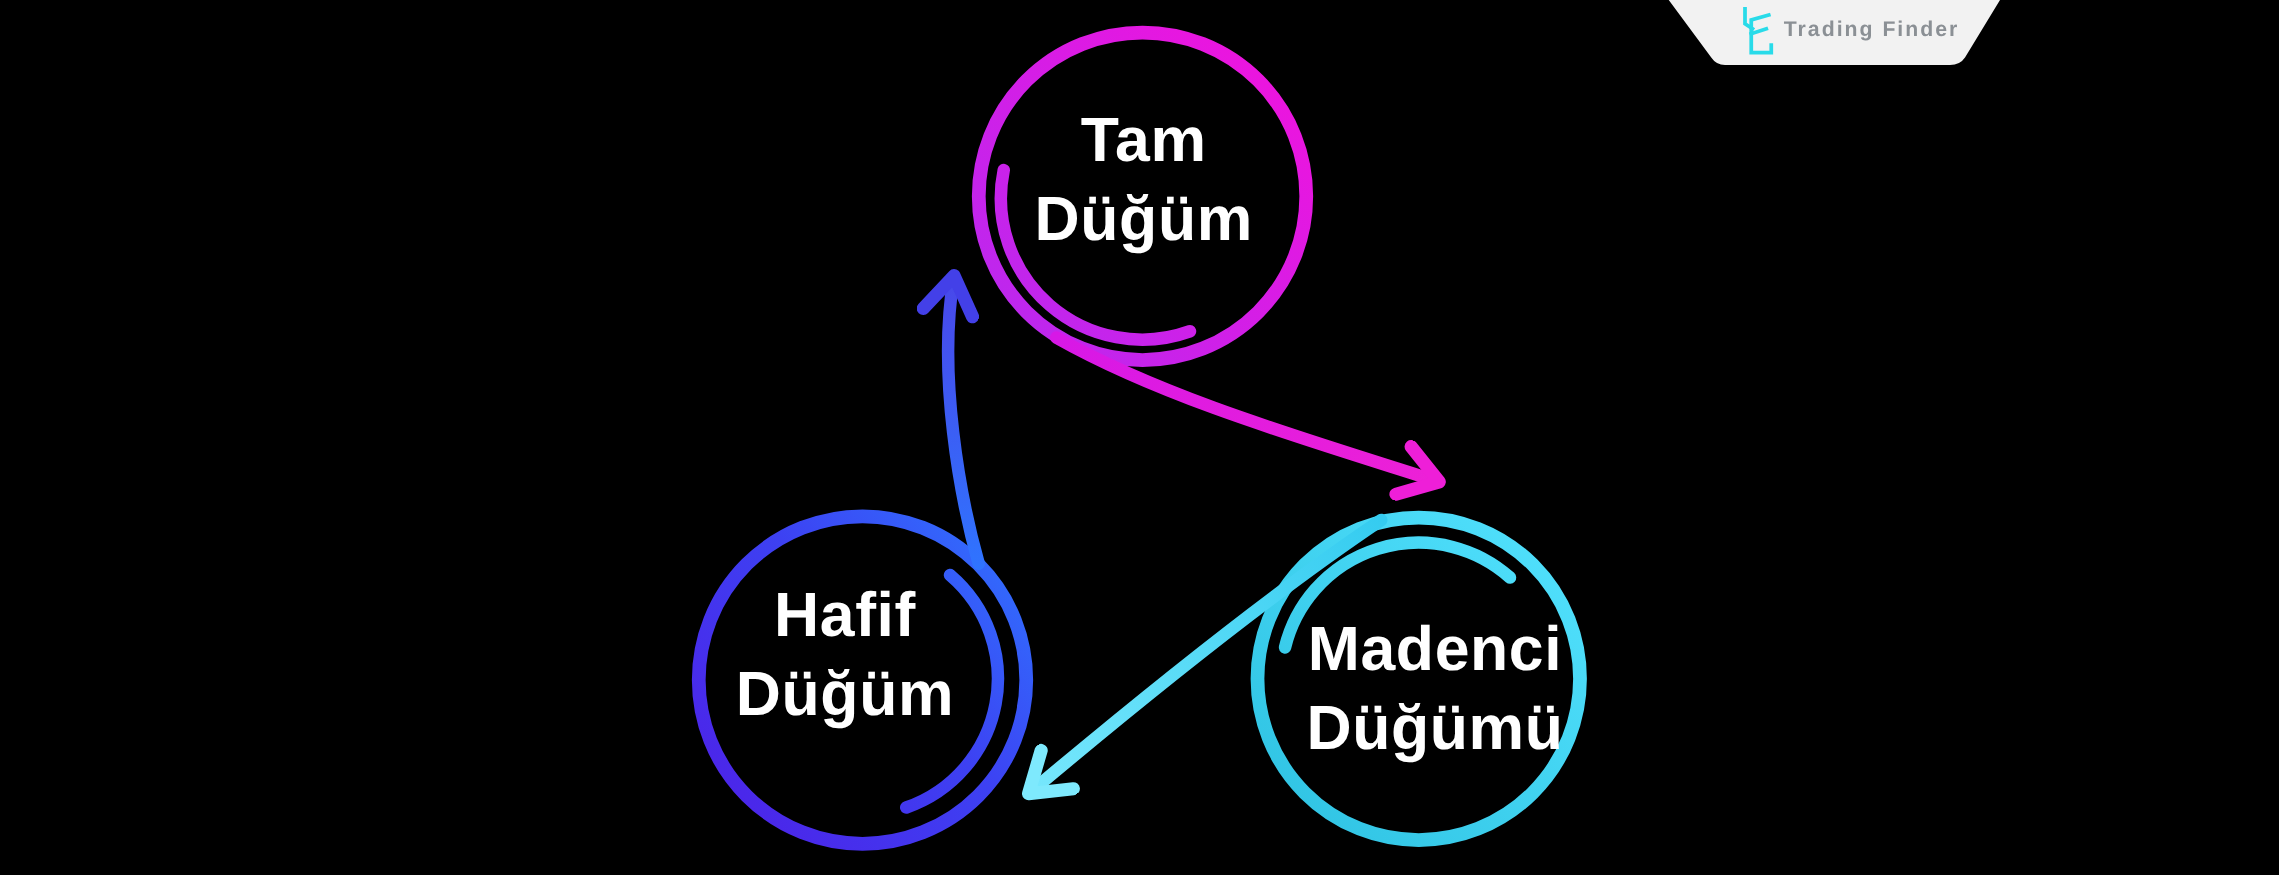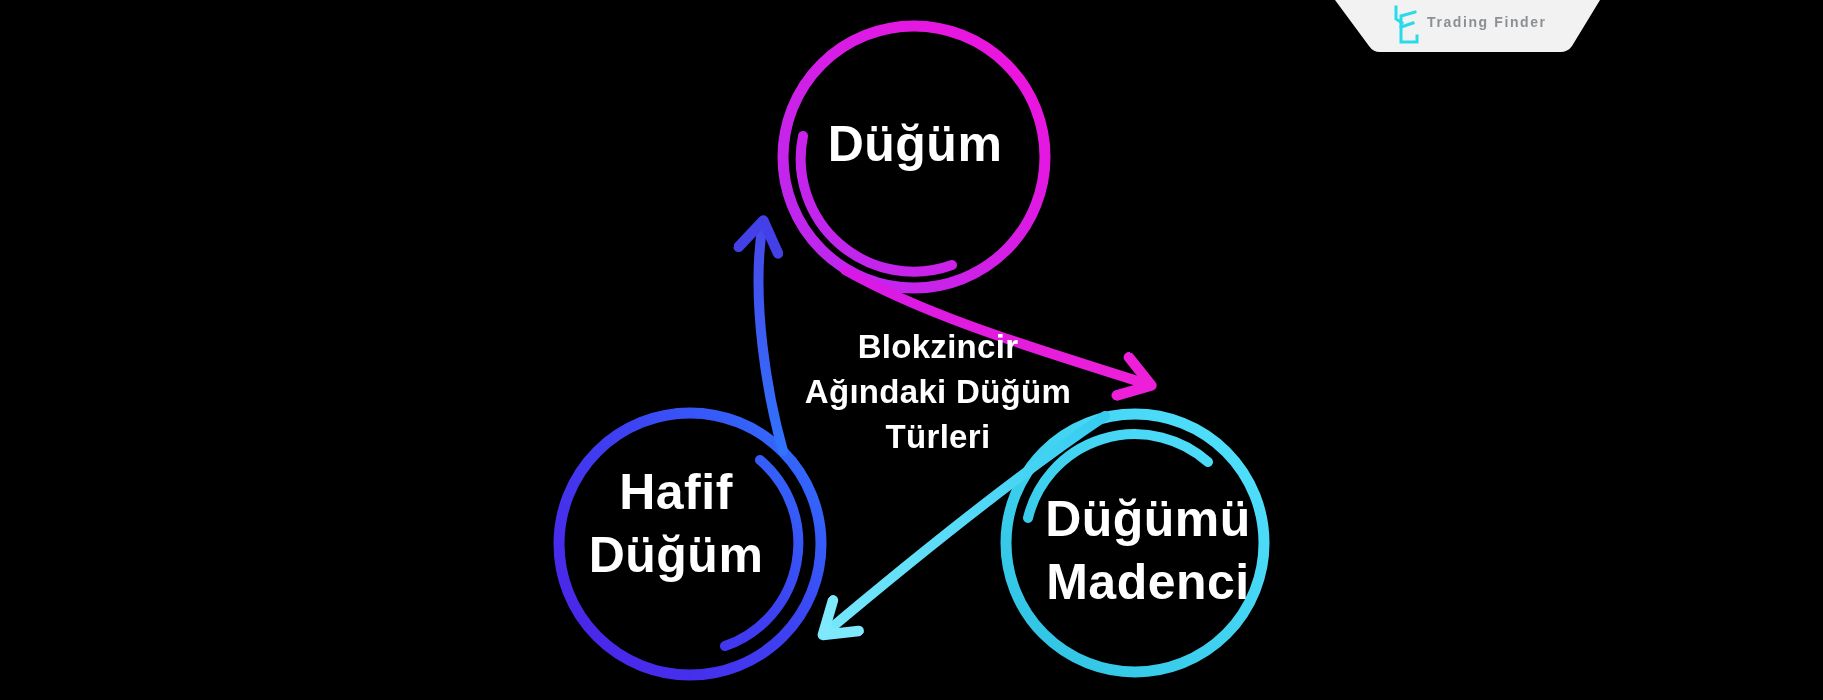--- a/index.html
+++ b/index.html
@@ -31,21 +31,21 @@
     font-size:33px;
     line-height:45px;
     white-space:nowrap;
     letter-spacing:0.3px;
   }
   .brand-text{
     position:absolute;
     left:1427px;
     top:14px;
     color:#8b9095;
-    font-size:14px;
+    font-size:17px;
     font-weight:600;
     letter-spacing:1.6px;
     white-space:nowrap;
   }
 </style>
 </head>
 <body>
 
 <div class="canvas">
 
@@ -102,34 +102,30 @@
 
     <path d="M 1335,0 L 1600,0 L 1572,46 Q 1568,52 1560,52 L 1380,52 Q 1373,52 1369,46 Z" fill="#f2f2f2"></path>
     <g transform="translate(1389,6)">
       <path d="M 7,1 L 7,13 L 13,17" fill="none" stroke="#29dbe9" stroke-width="3" stroke-linecap="square"></path>
       <path d="M 26,6 L 12,10 L 12,36 L 28,36 L 28,30" fill="none" stroke="#29dbe9" stroke-width="3" stroke-linecap="square" stroke-linejoin="miter"></path>
       <path d="M 12,21 L 24,17" fill="none" stroke="#29dbe9" stroke-width="3" stroke-linecap="square"></path>
     </g>
   </svg>
 
   <div class="node-label" style="left:915px;top:144px;">
+    <div>Tam</div>
     <div>Düğüm</div>
   </div>
 
   <div class="node-label" style="left:676px;top:524px;">
     <div>Hafif</div>
     <div>Düğüm</div>
   </div>
 
   <div class="node-label" style="left:1148px;top:551px;">
+    <div>Madenci</div>
     <div>Düğümü</div>
-    <div>Madenci</div>
   </div>
 
-  <div class="center-title" style="left:938px;top:391px;">
-    <div>Blokzincir</div>
-    <div>Ağındaki Düğüm</div>
-    <div>Türleri</div>
-  </div>
 
   <div class="brand-text">Trading Finder</div>
 
 </div>
 
 </body></html>

